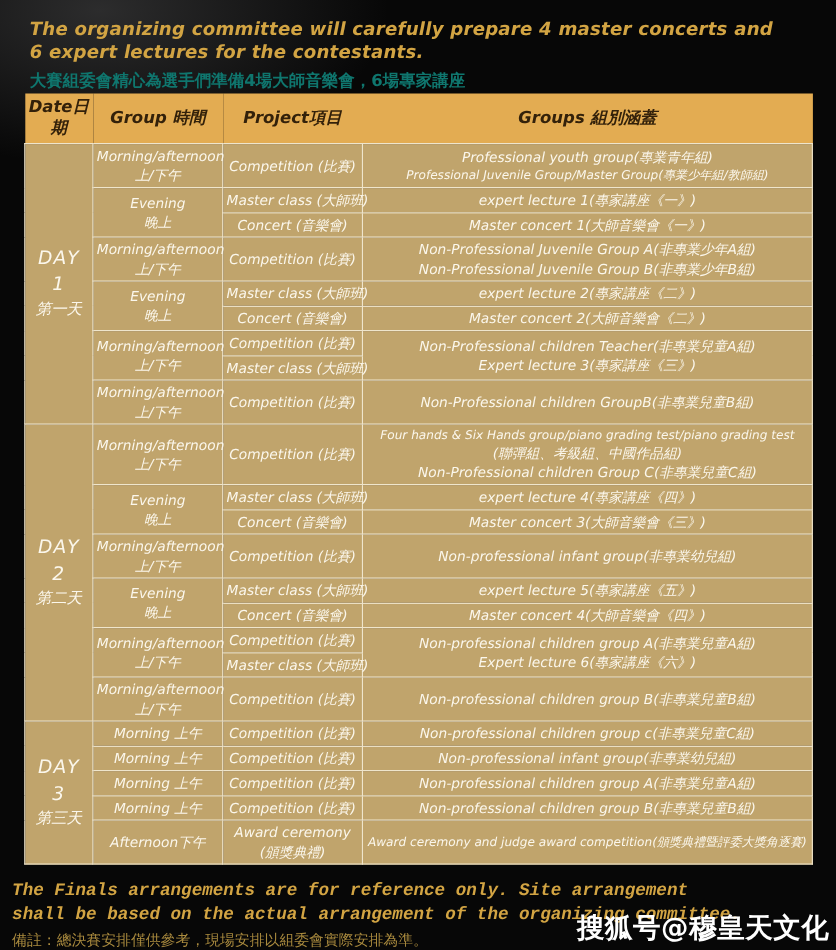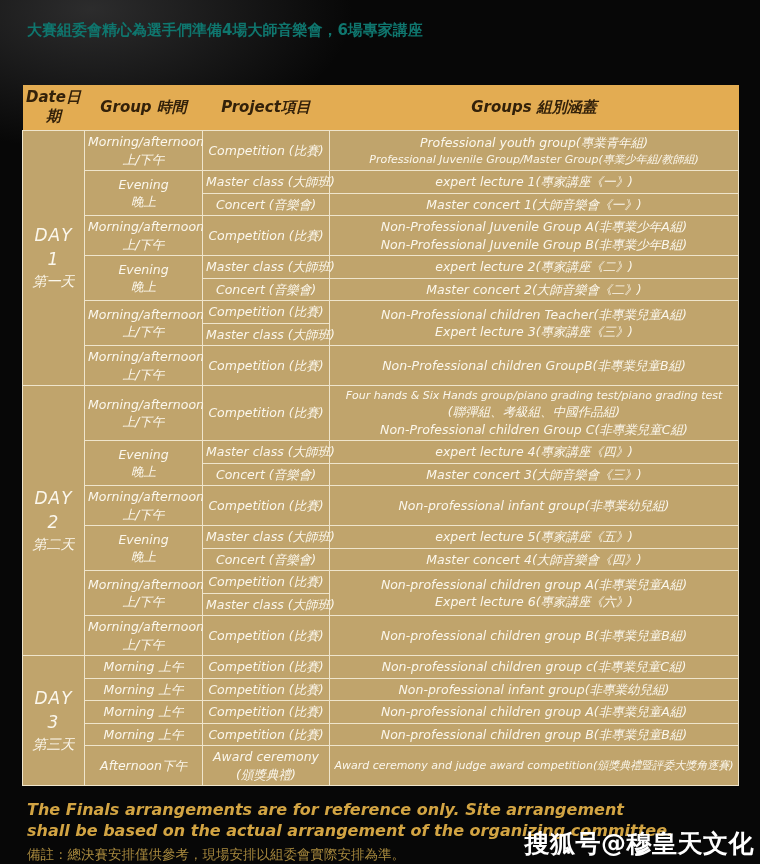--- a/index.html
+++ b/index.html
@@ -34,34 +34,36 @@
     font-style:italic;font-size:12.5px;line-height:1.4;
     text-align:center;vertical-align:middle;padding:2px 3px;
   }
   td.date-cell .d-en{font-size:17px;letter-spacing:1px;}
   td.date-cell .d-zh{font-size:14px;}
   td.time-cell div{white-space:nowrap;}
   td.proj-cell div{white-space:nowrap;}
   td.group-cell div{white-space:nowrap;}
   .ln-small{font-size:11px !important;}
   
-  .footer{position:absolute;left:27px;top:800px;}
+  .footer{position:absolute;left:11px;top:800px;font-family:Liberation Mono, monospace;}
   .footer .en{color:#d2a443;font-size:16px;font-weight:bold;font-style:italic;line-height:1.3;}
   .footer .zh{color:#a98a3e;font-size:13.5px;margin-top:4px;}
   .watermark{
     position:absolute;right:6px;bottom:4px;color:#ffffff;
     font-size:25px;font-weight:bold;letter-spacing:.5px;
   }
 </style>
 </head>
 <body>
 
 <div class="smoke"></div>
 
 <div class="intro">
+  <div class="en">The organizing committee will carefully prepare 4 master concerts and</div>
+  <div class="en">6 expert lectures for the contestants.</div>
   <div class="zh">大賽組委會精心為選手們準備4場大師音樂會，6場專家講座</div>
 </div>
 
 <div class="tablewrap">
   <table>
     <colgroup>
       <col class="c-date">
         <col class="c-time">
         <col class="c-proj">
         <col class="c-group">

